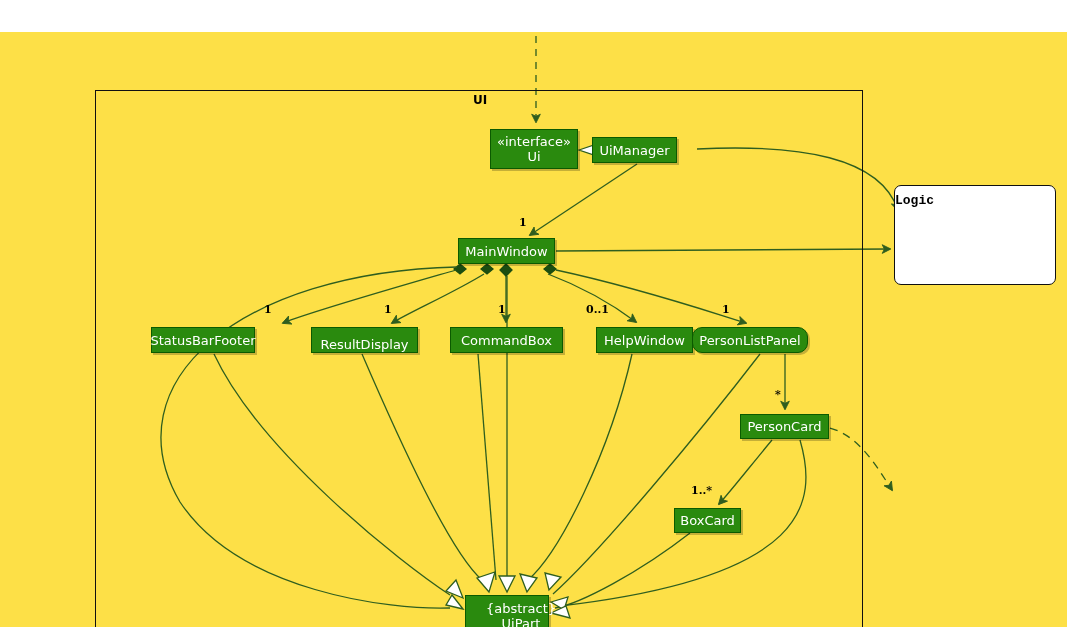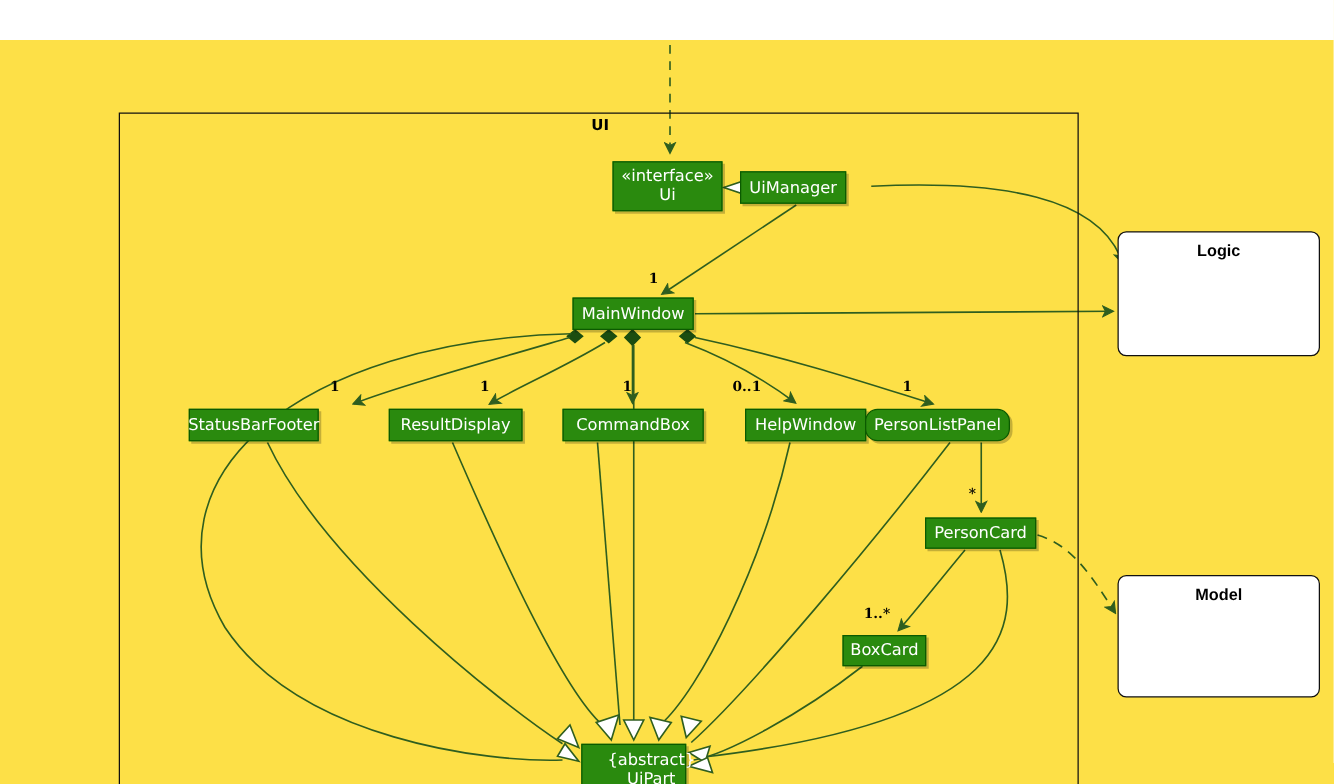--- a/index.html
+++ b/index.html
@@ -63,22 +63,22 @@
     border: 1px solid #101010;
     border-radius: 7px;
     background: #ffffff;
     box-sizing: border-box;
   }
   .extbox-label {
     position: absolute;
     width: 100%;
     top: 7px;
     left: 0;
-    text-align: center;
-    font-family: Liberation Sans, sans-serif;
+    text-align: left;
+    font-family: Liberation Mono, monospace;
     font-size: 13px;
     font-weight: bold;
     color: #000000;
   }
   .mult {
     position: absolute;
     font-family: "DejaVu Serif", serif;
     font-size: 11px;
     font-weight: bold;
     color: #000000;
@@ -162,42 +162,39 @@
       <polygon points="551,581 566,574 570,586" fill="#ffffff" stroke="#2F5E1F" stroke-width="1.3"></polygon>
     </g>
   </svg>
 
   <div class="pkg" style="left:95px; top:58px; width:768px; height:564px;"></div>
   <div class="pkg-label" style="left:473px; top:61px;">UI</div>
 
   <div class="extbox" style="left:894px; top:153px; width:162px; height:100px;">
     <div class="extbox-label">Logic</div>
   </div>
-  <div class="extbox" style="left:894px; top:428px; width:162px; height:98px;">
-    <div class="extbox-label">Model</div>
-  </div>
 
   <div class="node" style="left:490px; top:97px; width:88px; height:40px;">
     <span>«interface»</span>
     <span class="line2">Ui</span>
   </div>
 
   <div class="node" style="left:592px; top:105px; width:85px; height:26px;">
     <span>UiManager</span>
   </div>
 
   <div class="node" style="left:458px; top:206px; width:97px; height:26px;">
     <span>MainWindow</span>
   </div>
 
   <div class="node" style="left:151px; top:295px; width:104px; height:26px;text-align:center;">
     <span>StatusBarFooter</span>
   </div>
 
-  <div class="node" style="left:311px; top:295px; width:107px; height:26px;">
+  <div class="node" style="left:311px; top:295px; width:107px; height:26px;justify-content:flex-end;">
     <span>ResultDisplay</span>
   </div>
 
   <div class="node" style="left:450px; top:295px; width:113px; height:26px;">
     <span>CommandBox</span>
   </div>
 
   <div class="node" style="left:596px; top:295px; width:97px; height:26px;">
     <span>HelpWindow</span>
   </div>

